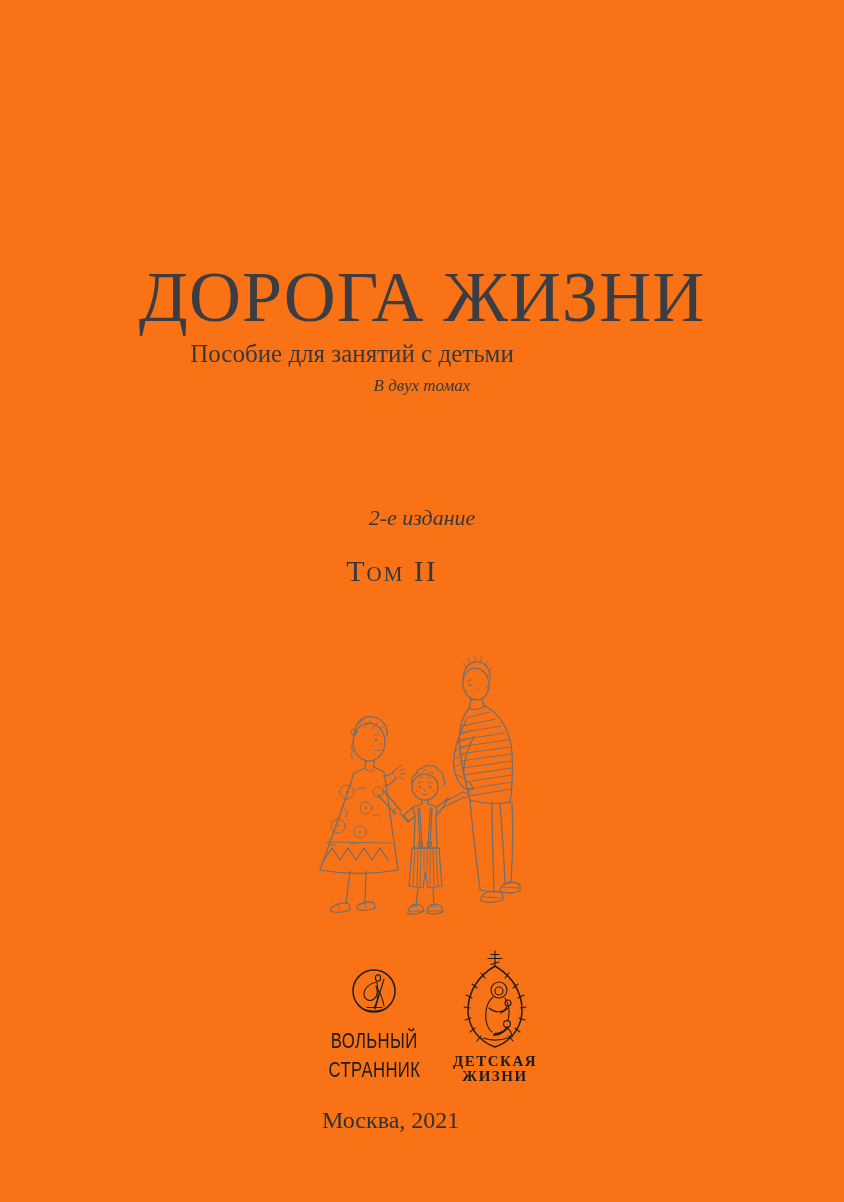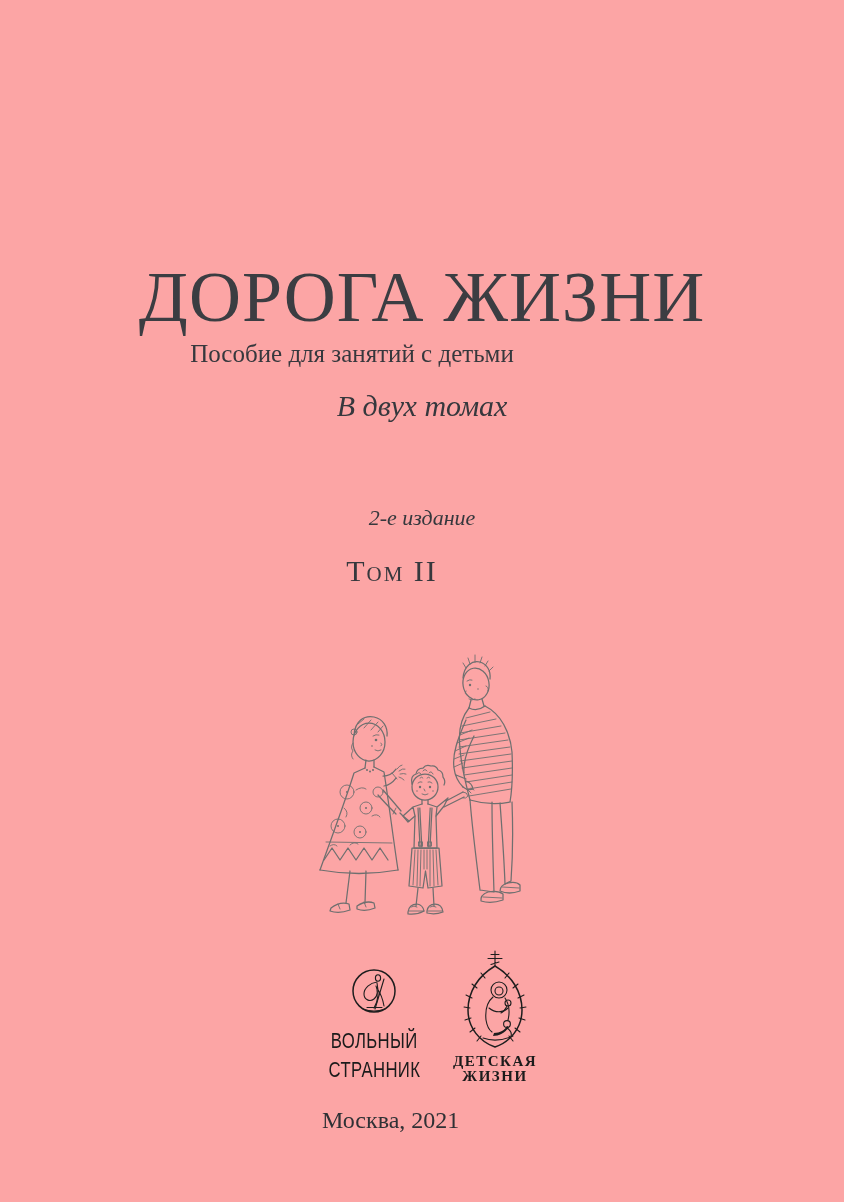--- a/index.html
+++ b/index.html
@@ -1,37 +1,37 @@
 <!DOCTYPE html>
 <html><head>
 <meta charset="utf-8">
 <style>
   html,body{margin:0;padding:0;background:#ffffff;}
   .page{
     position:relative;
     width:844px;height:1202px;
-    background:#fca5a5;
+    background:#f97316;
     overflow:hidden;
     font-family:"Liberation Serif","DejaVu Serif",serif;
     color:#3b3d42;
   }
   .book-title{
     position:absolute;top:210px;left:0;width:844px;
     text-align:center;
     font-size:72px;line-height:1.1;font-weight:400;
     letter-spacing:1px;
     color:#3b3d42;
   }
   .book-subtitle{
     position:absolute;top:313px;left:0;width:704px;
     text-align:center;font-size:25px;line-height:1.3;color:#36383d;
   }
   .volumes-note{
     position:absolute;top:359px;left:0;width:844px;
-    text-align:center;font-style:italic;font-size:30px;color:#36383d;
+    text-align:center;font-style:italic;font-size:17px;color:#36383d;
   }
   .editors{
     position:absolute;top:408px;left:0;width:844px;
     text-align:center;font-size:25px;line-height:33px;color:#36383d;
   }
   .edition-note{
     position:absolute;top:483px;left:0;width:844px;
     text-align:center;font-style:italic;font-size:22px;color:#36383d;
   }
   .volume{

